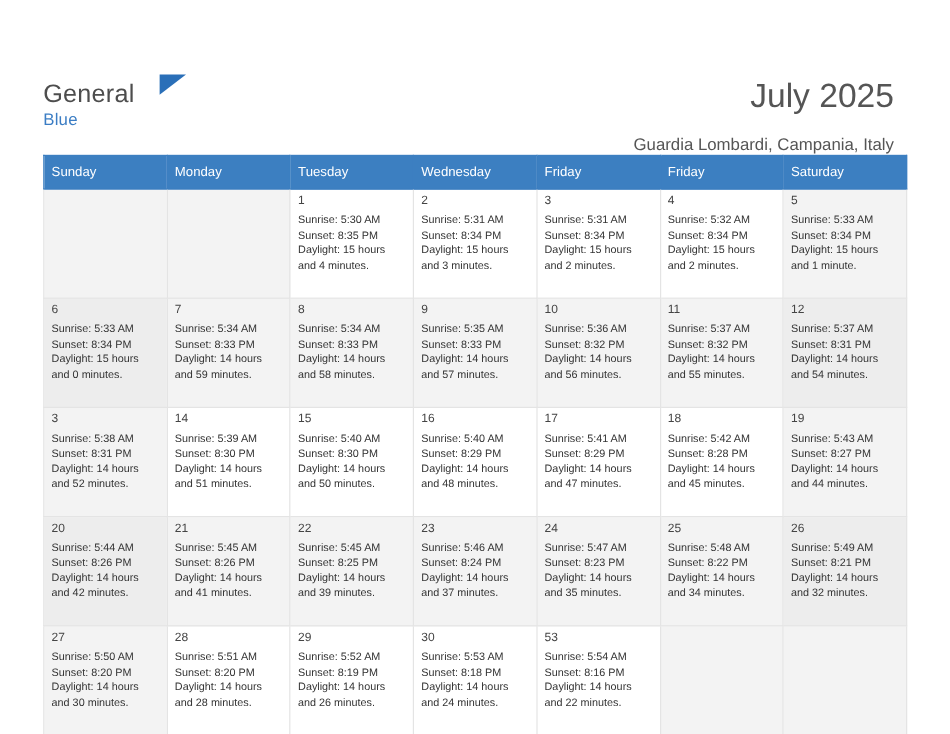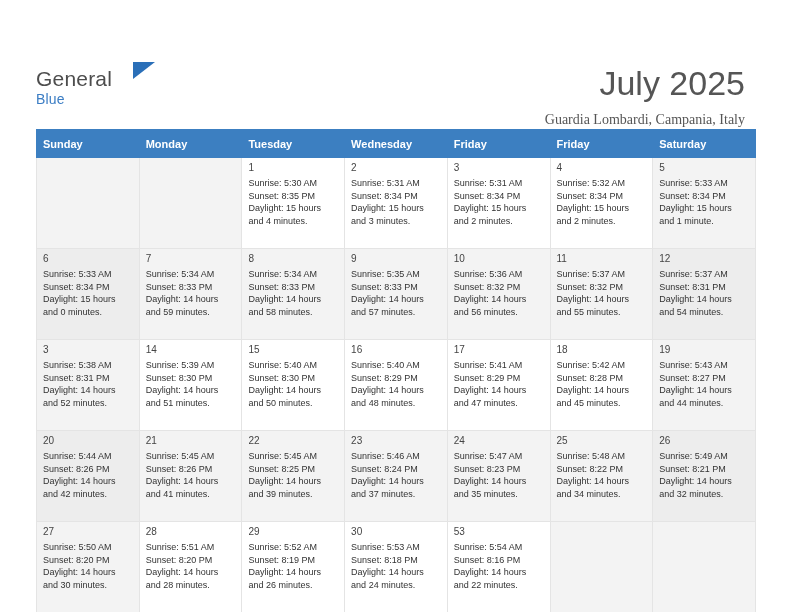--- a/index.html
+++ b/index.html
@@ -51,47 +51,46 @@
     top: 22px;
     width: 0;
     height: 0;
     border-left: 22px solid #2a6fb8;
     border-bottom: 17px solid transparent;
   }
   .title {
     position: absolute;
     right: 0;
     top: 24px;
-    font-size: 34px;
+    font-size: 28px;
     color: #555555;
     font-weight: normal;
     text-align: right;
   }
   .subtitle {
     position: absolute;
     right: 0;
     top: 72px;
     font-size: 14px;
     color: #555555;
-    font-family: Liberation Serif, serif;
   }
   
   .calendar {
     position: absolute;
     left: 36px;
     top: 105px;
     width: 720px;
     border-collapse: collapse;
     table-layout: fixed;
   }
   .calendar th {
     background: #3c7fc1;
     color: #ffffff;
     font-size: 11px;
-    font-weight: bold;
+    font-weight: normal;
     text-align: left;
     padding: 5px 0 5px 6px;
     height: 17px;
     border: 1px solid #3c7fc1;
   }
   .calendar td {
     vertical-align: top;
     border: 1px solid #e4e4e4;
     padding: 4px 6px 6px 6px;
     height: 80px;

